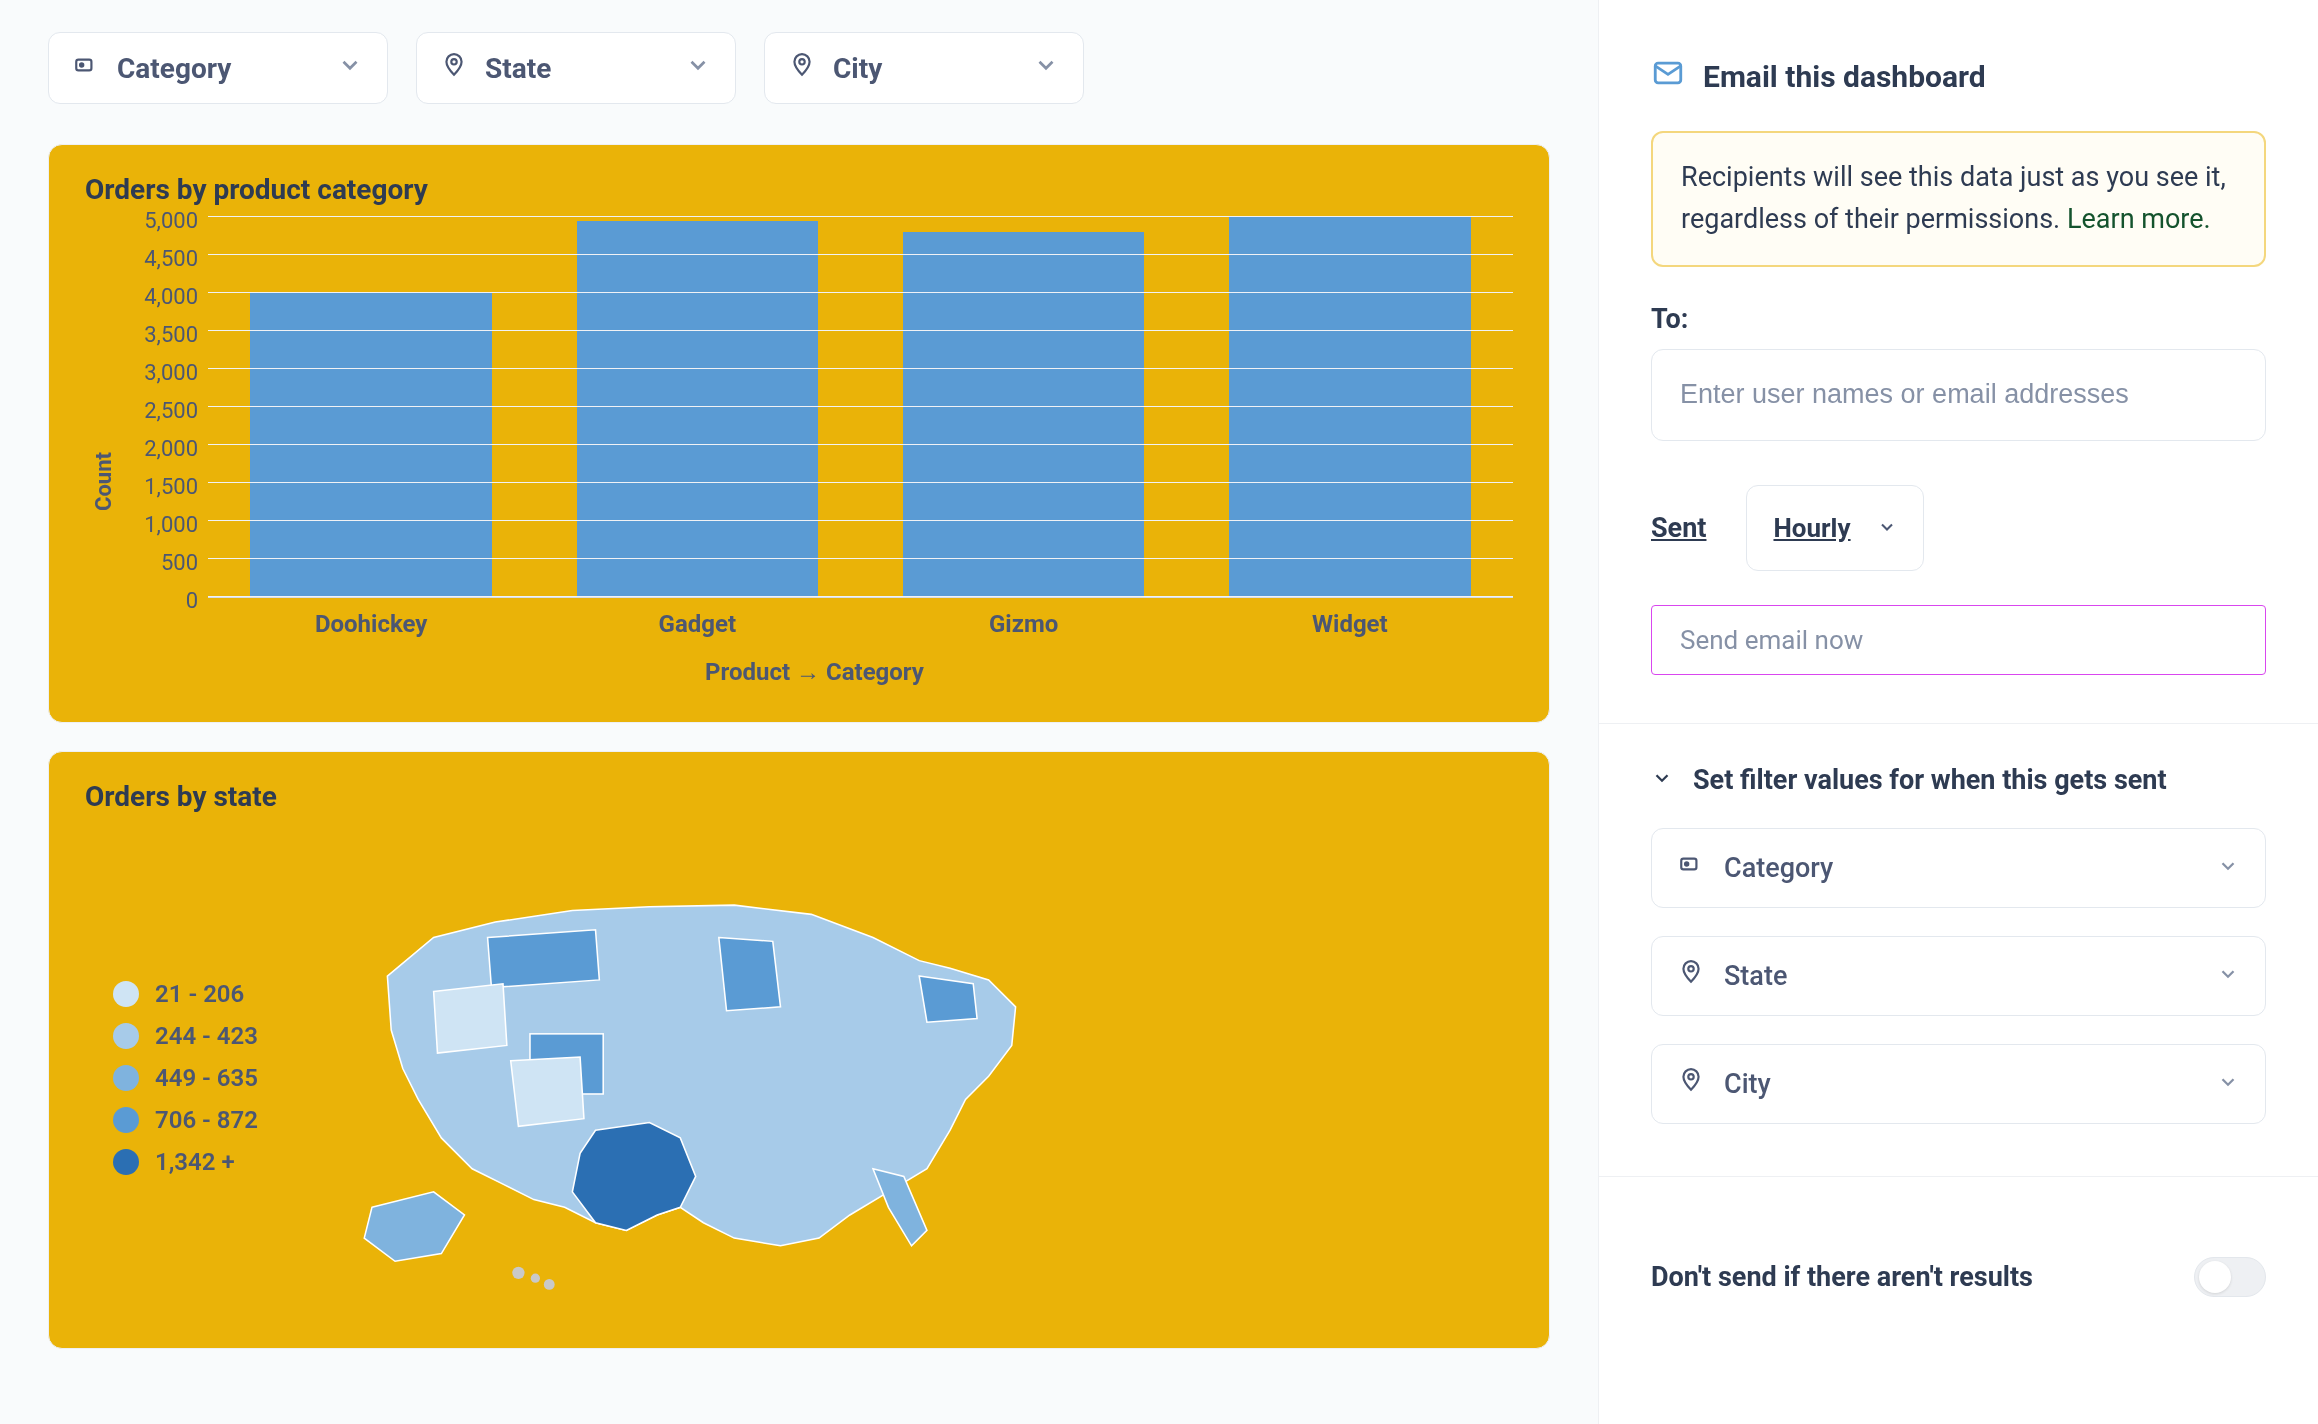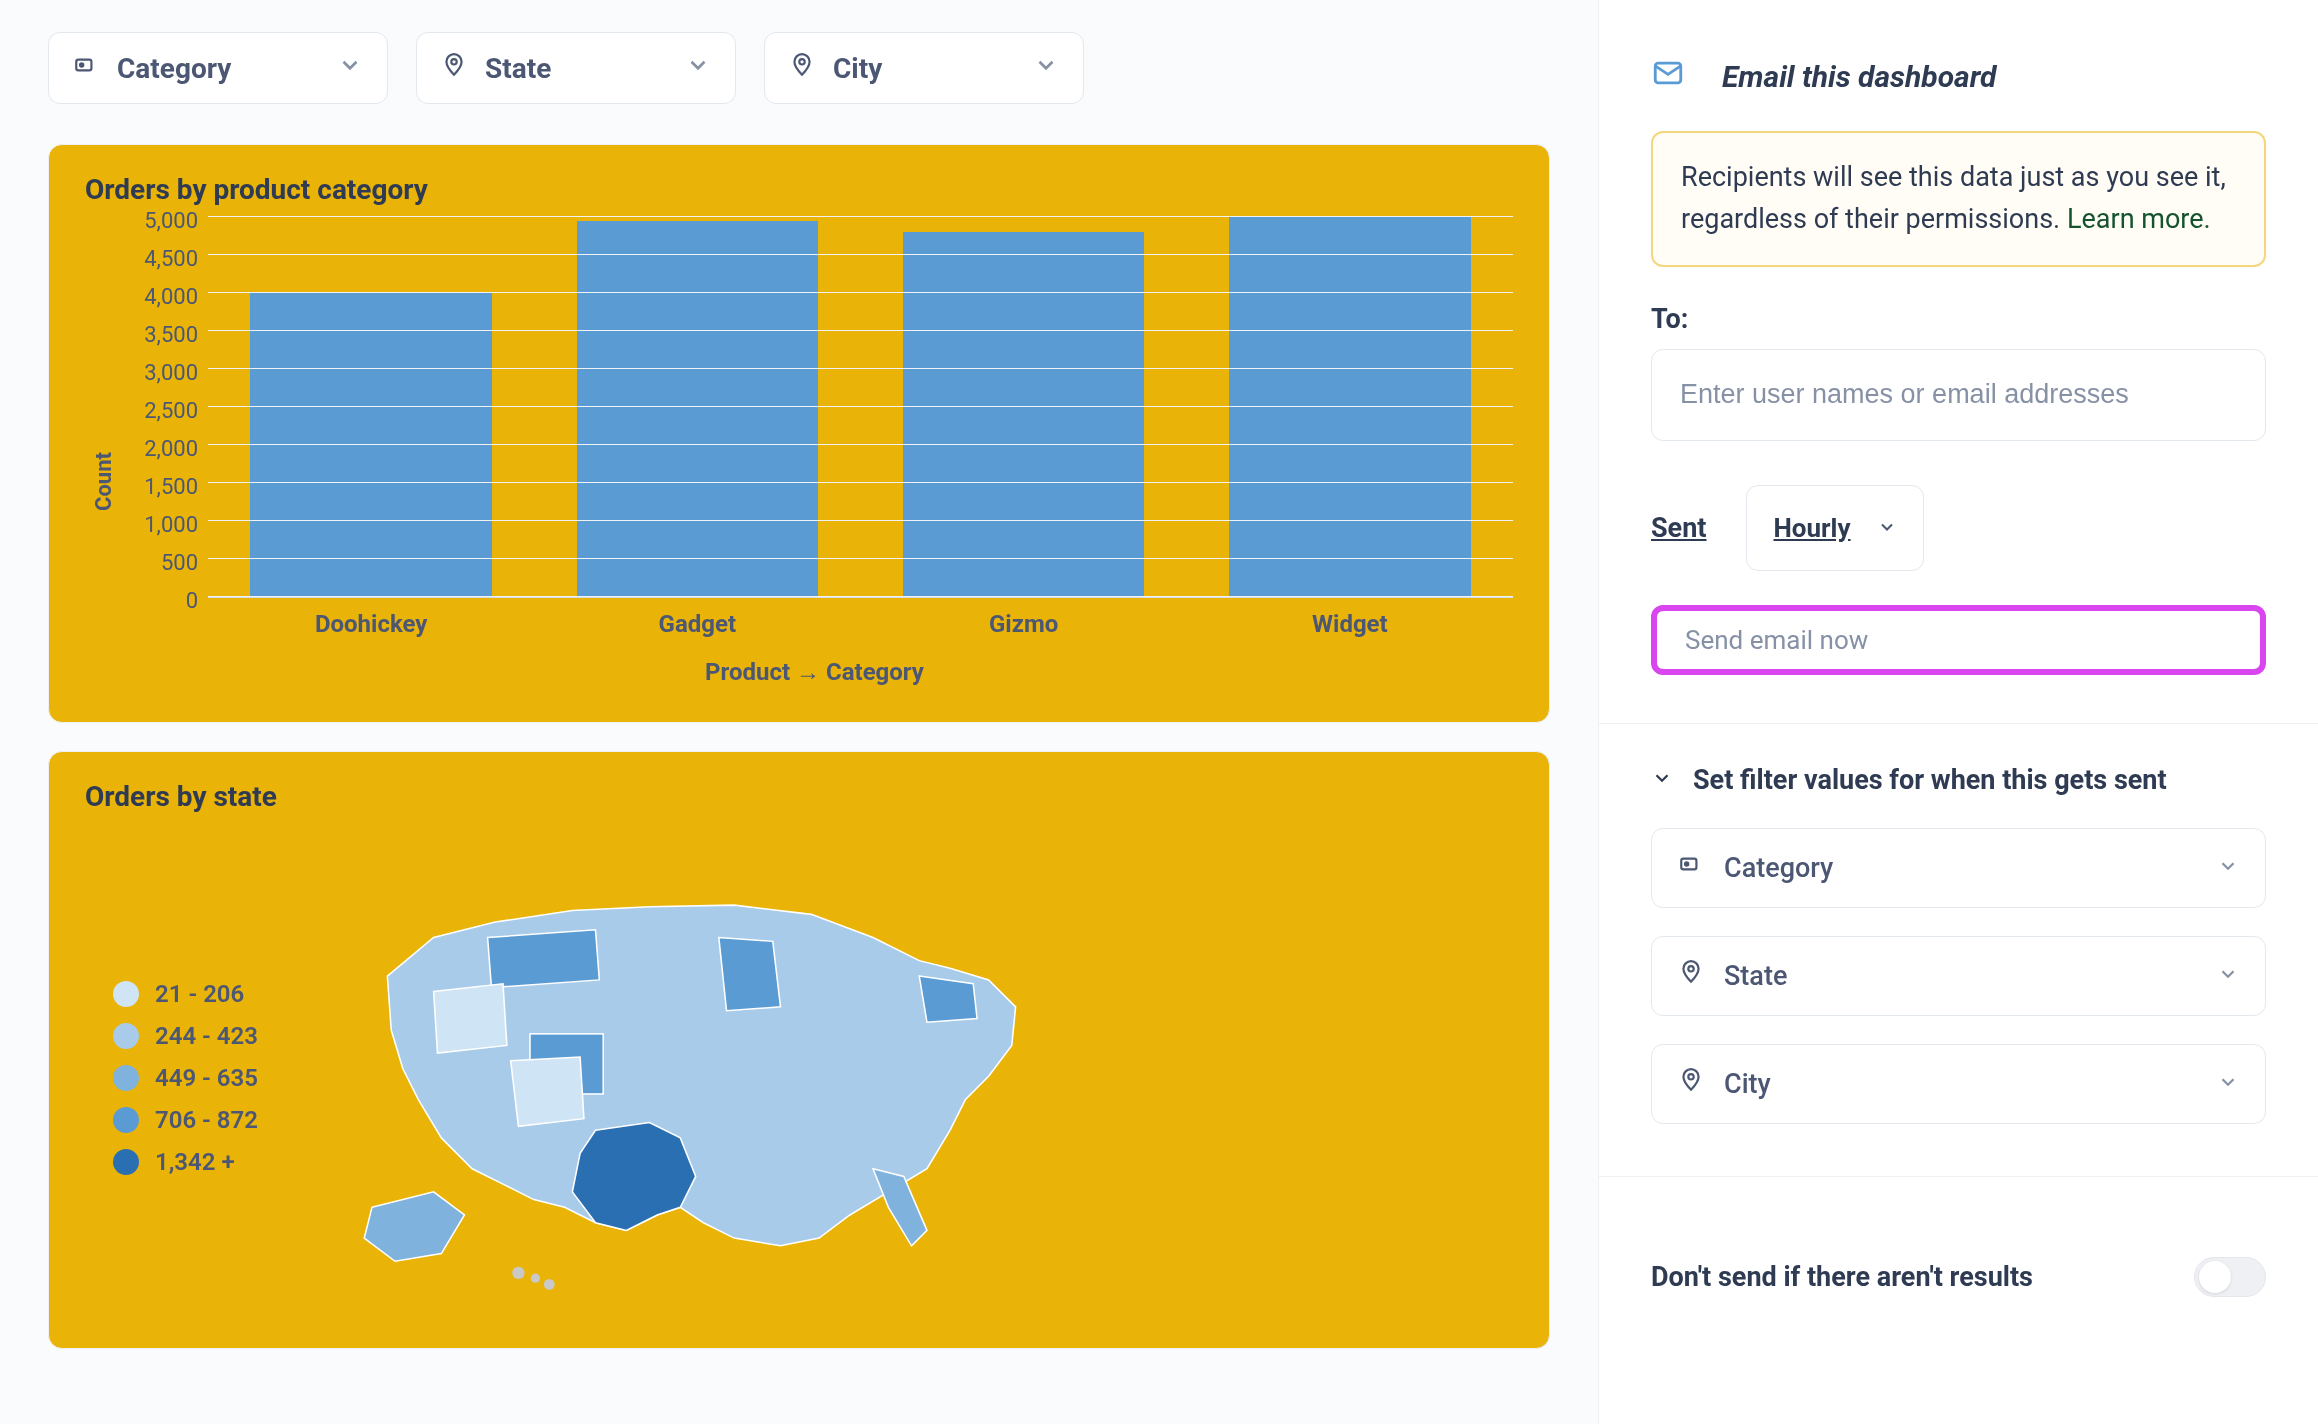--- a/index.html
+++ b/index.html
@@ -97,21 +97,21 @@
 .xlabel { text-align:center; font-size:24px; font-weight:700; color:#4c5773; margin-top:20px; }
 
 
 .map-body { display:flex; align-items:center; gap: 60px; padding-top: 20px; }
 .legend { display:flex; flex-direction:column; gap: 14px; margin-left: 28px; }
 .legend-item { display:flex; align-items:center; gap:16px; font-size:24px; color:#4c5773; font-weight:600; }
 .legend-swatch { width:26px; height:26px; border-radius:50%; }
 .map-svg { width: 740px; height: auto; }
 
 
-.side-title { display:flex; align-items:center; gap:37px; font-size:30px; font-weight:700; color:#2e3b52; margin-bottom:34px;font-style:italic; }
+.side-title { display:flex; align-items:center; gap:18px; font-size:30px; font-weight:700; color:#2e3b52; margin-bottom:34px; }
 .side-title svg { width:34px; height:34px; color:#5a9bd4; }
 .notice {
   border: 2px solid #f4d77d;
   background: #fffdf5;
   border-radius: 12px;
   padding: 24px 28px;
   font-size: 27px;
   color: #2e3b52;
   line-height: 1.55;
   margin-bottom: 36px;
@@ -127,21 +127,21 @@
 .text-input::placeholder { color:#8691a6; }
 .sent-row { display:flex; align-items:center; gap: 40px; margin-bottom: 34px; text-decoration: underline; }
 .sent-label { font-size:27px; font-weight:700; }
 .select {
   height:86px; display:flex; align-items:center; gap:26px;
   border:1px solid #e3e8ee; border-radius:12px; padding:0 26px;
   font-size:26px; font-weight:700; color:#2e3b52; cursor:pointer;
 }
 .send-now {
   height:70px; display:inline-flex; align-items:center;
-  border:6px solid #d946ef; border-radius:12px; padding:0 28px;
+  border:1px solid #d946ef; border-radius:4px; padding:0 28px;
   font-size:26px; color:#8691a6; cursor:pointer;
   margin-bottom: 48px;
 }
 .divider { height:1px; background:#eef0f3; margin: 0 -52px 40px -52px; }
 .collapse-head { display:flex; align-items:center; gap:20px; font-size:27px; font-weight:700; color:#2e3b52; margin-bottom:32px; cursor:pointer; }
 .side-filter {
   display:flex; align-items:center;
   height:80px; border:1px solid #e3e8ee; border-radius:12px;
   padding:0 26px; margin-bottom:28px;
   font-size:27px; color:#4c5773; font-weight:500;

